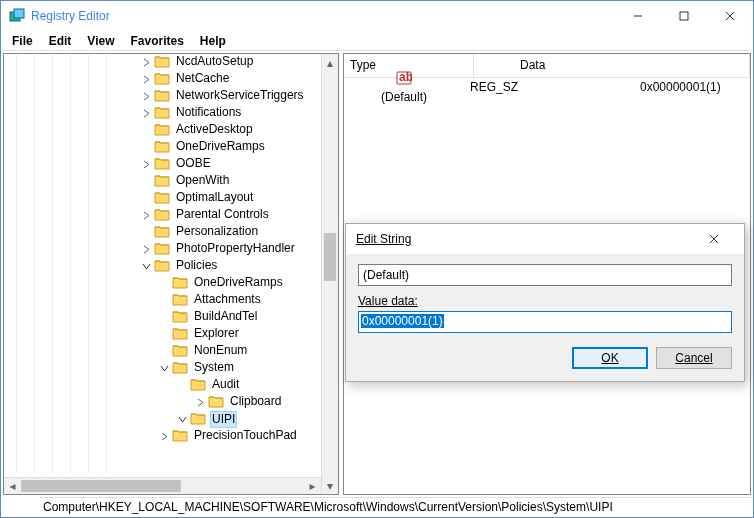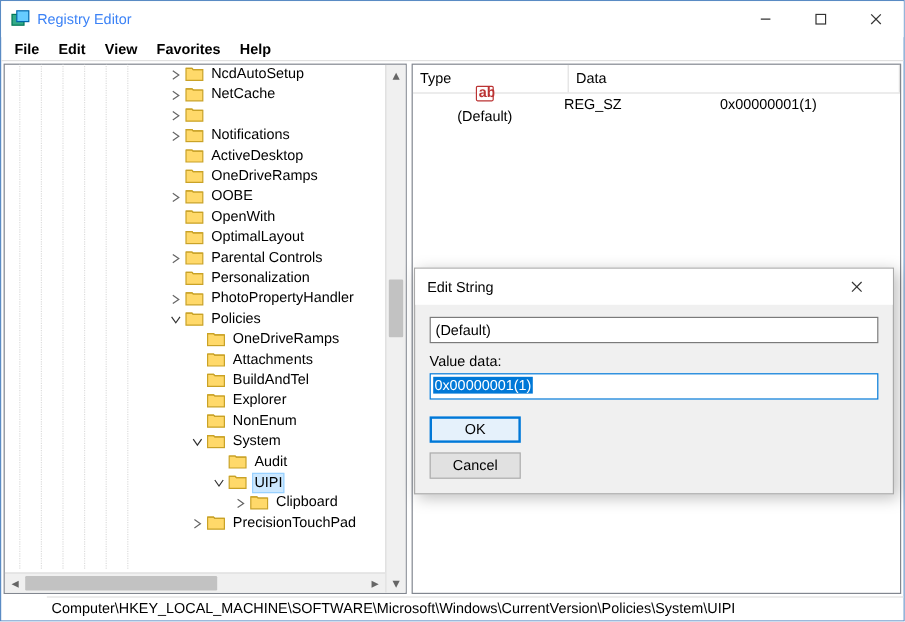--- a/index.html
+++ b/index.html
@@ -15,46 +15,46 @@
 .content { flex: 1; display: flex; padding: 2px; gap: 4px; overflow: hidden; }
 .pane { border: 1px solid #828790; background: #fff; overflow: hidden; }
 .tree-pane { width: 336px; position: relative; }
 .list-pane { flex: 1; display: flex; flex-direction: column; }
 .list-header { display: flex; border-bottom: 1px solid #e0e0e0; height: 24px; }
 .list-header div { padding: 4px 6px; border-right: 1px solid #e0e0e0; }
 .list-row { display: flex; height: 18px; align-items: center; }
 .list-row div { padding: 1px 6px; flex-direction: column; }
 .col-name { width: 120px; display: flex; align-items: center; gap: 4px; }
 .col-type { width: 130px; }
-.col-data { flex: 1; }
+.col-data { flex: 1; margin-left: 40px; }
 .statusbar { height: 20px; border-top: 1px solid #e0e0e0; padding: 2px 4px; font-size: 12px; white-space: nowrap; overflow: hidden; margin-left: 38px; }
 .tree { position: absolute; top: -2px; left: 0; right: 0; bottom: 0; overflow: hidden; padding-top: 2px; }
 .tree-row { display: flex; height: 17px; white-space: nowrap; }
 .expander { width: 16px; height: 16px; display: flex; align-items: center; justify-content: center; color: #666; font-size: 10px; }
 .expander svg { width: 9px; height: 9px; }
 .folder { width: 16px; height: 14px; margin-right: 4px; flex-shrink: 0; }
 .tree-label { padding: 0 2px; }
 .tree-label.selected { background: #cce8ff; border: 1px solid #99d1ff; padding: 0 1px; }
 .scrollbar-v { position: absolute; top: 0; right: 0; bottom: 0; width: 17px; background: #f0f0f0; border-left: 1px solid #ddd; display: flex; flex-direction: column; }
 .scrollbar-v .arrow { height: 17px; display:flex; align-items:center; justify-content:center; color:#666; }
 .scrollbar-v .track { flex:1; position:relative; }
 .scrollbar-v .thumb { position:absolute; left:2px; right:2px; top:40%; height:48px; background:#c2c2c2; border-radius:1px; }
 .scrollbar-h { position: absolute; bottom: 0; left: 0; right: 17px; height: 17px; background: #f0f0f0; border-top: 1px solid #ddd; display:flex; }
 .scrollbar-h .arrow { width:17px; display:flex; align-items:center; justify-content:center; color:#666; }
 .scrollbar-h .track { flex:1; position:relative; }
 .scrollbar-h .thumb { position:absolute; top:2px; bottom:2px; left:0; width:160px; background:#c2c2c2; border-radius:1px; }
-.dialog { position: absolute; left: 344px; top: 222px; width: 400px; background: #f0f0f0; border: 1px solid #aaa; box-shadow: 3px 3px 12px rgba(0,0,0,0.25); display:flex; flex-direction:column; }
+.dialog { position: absolute; left: 344px; top: 222px; width: 400px; background: #f0f0f0; border: 1px solid #aaa; box-shadow: 3px 3px 12px rgba(0,0,0,0.25); display:flex; flex-direction:column;text-decoration:underline; }
 .dialog .dlg-title { background:#fff; height:30px; display:flex; align-items:center; padding:0 10px; }
 .dialog .dlg-title span { flex:1; }
 .dialog .dlg-body { padding:10px 12px 12px; }
 .dialog label { display:block; margin-bottom:3px; }
 .dialog input[type=text] { width:100%; height:22px; border:1px solid #7a7a7a; padding:2px 4px; background:#fff; font-size:12px; }
 .dialog input.readonly-look { background:#fff; color:#000; }
 .dialog .selected-text { background:#0078d7; color:#fff; }
-.dialog .btnrow { display:flex; justify-content:flex-end; gap:8px; margin-top:14px;flex-direction:column; }
+.dialog .btnrow { display:flex; justify-content:flex-end; gap:8px; margin-top:14px; }
 .dialog button { width:76px; height:22px; border:1px solid #adadad; background:#e1e1e1; }
 .dialog button.default { border:2px solid #0078d7; background:#e5f1fb; }
 .close-x { width:40px; height:28px; display:flex; align-items:center; justify-content:center; }
 .string-icon { width:16px; height:16px; flex-shrink:0; }
 .sep { height:8px; }
 </style>
 </head>
 <body>
 
 <div class="window">
@@ -130,20 +130,21 @@
           <div class="tree-row" style="padding-left:134px">
             <span class="expander">
               <svg viewBox="0 0 9 9">
                 <path d="M2 1 L7 4.5 L2 8" fill="none" stroke="#666"></path>
               </svg>
             </span>
             <svg class="folder" viewBox="0 0 16 14">
               <path d="M1 3 h5 l1 1 h8 v9 h-14 z" fill="#ffd96a" stroke="#c9a227"></path>
               <path d="M1 3 h5 l1 1 h8" fill="none" stroke="#c9a227"></path>
             </svg>
+            <span class="tree-label">NetworkServiceTriggers</span>
           </div>
           <div class="tree-row" style="padding-left:134px">
             <span class="expander">
               <svg viewBox="0 0 9 9">
                 <path d="M2 1 L7 4.5 L2 8" fill="none" stroke="#666"></path>
               </svg>
             </span>
             <svg class="folder" viewBox="0 0 16 14">
               <path d="M1 3 h5 l1 1 h8 v9 h-14 z" fill="#ffd96a" stroke="#c9a227"></path>
               <path d="M1 3 h5 l1 1 h8" fill="none" stroke="#c9a227"></path>
@@ -291,43 +292,43 @@
             <span class="tree-label">System</span>
           </div>
           <div class="tree-row" style="padding-left:170px">
             <span class="expander"></span>
             <svg class="folder" viewBox="0 0 16 14">
               <path d="M1 3 h5 l1 1 h8 v9 h-14 z" fill="#ffd96a" stroke="#c9a227"></path>
               <path d="M1 3 h5 l1 1 h8" fill="none" stroke="#c9a227"></path>
             </svg>
             <span class="tree-label">Audit</span>
           </div>
+          <div class="tree-row" style="padding-left:188px">
+            <span class="expander">
+              <svg viewBox="0 0 9 9">
+                <path d="M2 1 L7 4.5 L2 8" fill="none" stroke="#666"></path>
+              </svg>
+            </span>
+            <svg class="folder" viewBox="0 0 16 14">
+              <path d="M1 3 h5 l1 1 h8 v9 h-14 z" fill="#ffd96a" stroke="#c9a227"></path>
+              <path d="M1 3 h5 l1 1 h8" fill="none" stroke="#c9a227"></path>
+            </svg>
+            <span class="tree-label">Clipboard</span>
+          </div>
           <div class="tree-row" style="padding-left:170px">
             <span class="expander">
               <svg viewBox="0 0 9 9">
                 <path d="M1 2 L4.5 7 L8 2" fill="none" stroke="#333"></path>
               </svg>
             </span>
             <svg class="folder" viewBox="0 0 16 14">
               <path d="M1 3 h5 l1 1 h8 v9 h-14 z" fill="#ffd96a" stroke="#c9a227"></path>
               <path d="M1 3 h5 l1 1 h8" fill="none" stroke="#c9a227"></path>
             </svg>
             <span class="tree-label selected">UIPI</span>
-          </div>
-          <div class="tree-row" style="padding-left:188px">
-            <span class="expander">
-              <svg viewBox="0 0 9 9">
-                <path d="M2 1 L7 4.5 L2 8" fill="none" stroke="#666"></path>
-              </svg>
-            </span>
-            <svg class="folder" viewBox="0 0 16 14">
-              <path d="M1 3 h5 l1 1 h8 v9 h-14 z" fill="#ffd96a" stroke="#c9a227"></path>
-              <path d="M1 3 h5 l1 1 h8" fill="none" stroke="#c9a227"></path>
-            </svg>
-            <span class="tree-label">Clipboard</span>
           </div>
           <div class="tree-row" style="padding-left:152px">
             <span class="expander">
               <svg viewBox="0 0 9 9">
                 <path d="M2 1 L7 4.5 L2 8" fill="none" stroke="#666"></path>
               </svg>
             </span>
             <svg class="folder" viewBox="0 0 16 14">
               <path d="M1 3 h5 l1 1 h8 v9 h-14 z" fill="#ffd96a" stroke="#c9a227"></path>
               <path d="M1 3 h5 l1 1 h8" fill="none" stroke="#c9a227"></path>

